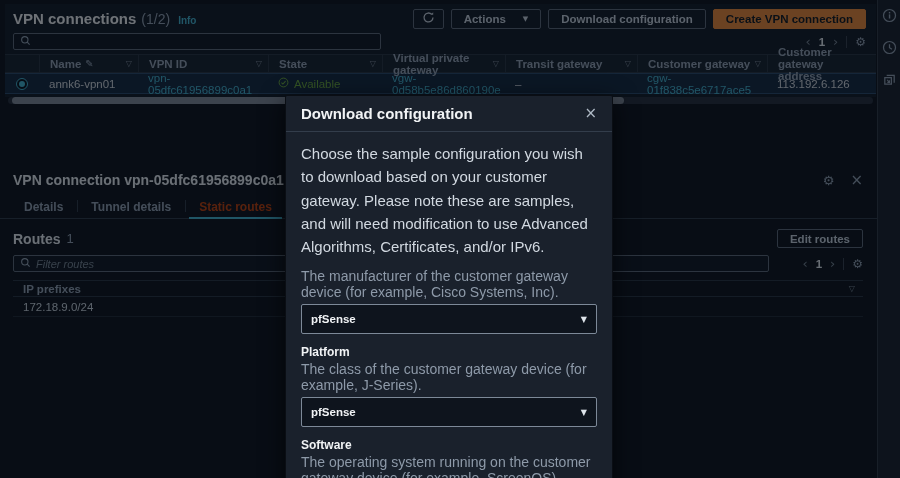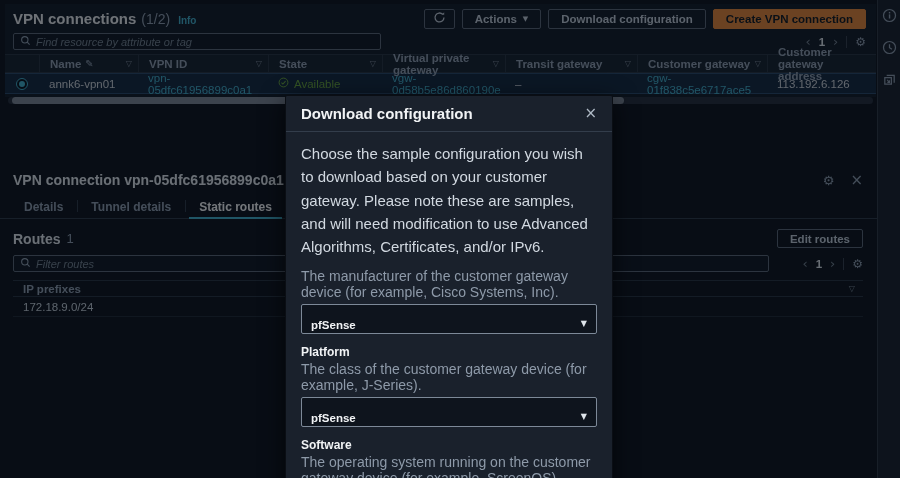--- a/index.html
+++ b/index.html
@@ -29,21 +29,21 @@
   }
   .card-header { display: flex; align-items: center; padding: 5px 10px 2px 8px; height: 26px; }
   .heading { display: flex; align-items: baseline; gap: 5px; }
   .heading h1 { font-size: 15px; font-weight: bold; color: #f1f3f5; }
   .heading .count { font-size: 14px; color: #95a3b4; font-weight: normal; }
   .heading .info-link { font-size: 10px; color: #46b5d1; font-weight: bold; margin-left: 3px; cursor: pointer; }
   .hdr-actions { margin-left: auto; display: flex; gap: 7px; align-items: center; }
   .btn {
     border: 1px solid #5f6b7a; border-radius: 2px; background: transparent;
     color: #c9d3de; font-weight: bold; font-size: 11.5px; height: 20px;
-    padding: 0 12px; display: inline-flex; align-items: center; gap: 6px; cursor: pointer;
+    padding: 0 12px; display: inline-flex; align-items: center; gap: 17px; cursor: pointer;
     font-family: "Liberation Sans", sans-serif;
   }
   .btn .caret { font-size: 7px; color: #c9d3de; }
   .btn-icon { padding: 0 8px; }
   .btn-primary { background: #ec8b3a; border-color: #ec8b3a; color: #141b23; }
 
   .filter-row { display: flex; align-items: center; padding: 2px 10px 0 8px; height: 21px; }
   .search-box {
     flex: 0 0 368px; height: 17px; border: 1px solid #5f6b7a; border-radius: 2px;
     display: flex; align-items: center; padding: 0 6px; gap: 5px; background: #121a24;
@@ -95,21 +95,21 @@
   .panel-icons { margin-left: auto; display: flex; align-items: center; gap: 16px; color: #95a3b4; }
   .panel-icons .gear { font-size: 13px; cursor: pointer; }
   .panel-icons .close { font-size: 15px; cursor: pointer; line-height: 1; }
 
   .tabs { display: flex; border-bottom: 1px solid #323c4a; padding-left: 10px; height: 23px; }
   .tab {
     padding: 0 14px; font-size: 12px; font-weight: bold; color: #95a3b4;
     display: flex; align-items: center; cursor: pointer; position: relative;
   }
   .tab + .tab::before { content: ""; position: absolute; left: 0; top: 4px; bottom: 6px; width: 1px; background: #323c4a; }
-  .tab.active { color: #ffffff; }
+  .tab.active { color: #c2410c; }
   .tab.active::after { content: ""; position: absolute; left: 4px; right: 4px; bottom: -1px; height: 2px; background: #46b5d1; }
 
   .routes { padding: 10px 14px 0 13px; }
   .routes-head { display: flex; align-items: center; }
   .routes-head h3 { font-size: 14px; font-weight: bold; color: #e8edf2; }
   .routes-head .count { font-size: 13px; color: #95a3b4; margin-left: 6px; }
   .routes-head .btn { margin-left: auto; height: 19px; }
   .routes-filter { display: flex; align-items: center; margin-top: 7px; }
   .routes-filter .search-box { flex: 0 0 756px; }
   .routes-tbl { margin-top: 8px; font-size: 11.5px; }
@@ -131,21 +131,21 @@
   .modal-header { display: flex; align-items: center; padding: 9px 15px; border-bottom: 1px solid #333d4b; }
   .modal-header h2 { font-size: 15px; font-weight: bold; color: #f1f3f5; }
   .modal-header .close { margin-left: auto; color: #aeb9c5; font-size: 15px; cursor: pointer; line-height: 1; }
   .modal-body { padding: 10px 15px 4px 15px; }
   .modal-desc { font-size: 15px; line-height: 1.55; color: #d2d9e1; margin-bottom: 10px; }
   .field { margin-bottom: 11px; }
   .field .flabel { font-size: 12px; font-weight: bold; color: #f1f3f5; }
   .field .fdesc { font-size: 14px; color: #8e9aa9; margin: 2px 0 4px 0; }
   .select {
     height: 20px; background: #0e141d; border: 1px solid #7d8998; border-radius: 2px;
-    display: flex; padding: 14px 9px; cursor: pointer;
+    display: flex; align-items: center; padding: 14px 9px; cursor: pointer;
   }
   .select .val { font-size: 11.5px; font-weight: bold; color: #f1f3f5; }
   .select .caret { margin-left: auto; font-size: 8px; color: #dfe5eb; }
 </style>
 </head>
 <body>
 
 <div class="right-rail">
   <span>
     <svg width="15" height="15" viewBox="0 0 16 16">
@@ -191,21 +191,20 @@
       <button class="btn btn-primary">Create VPN connection</button>
     </div>
   </div>
 
   <div class="filter-row">
     <div class="search-box">
       <span><svg width="11" height="11" viewBox="0 0 16 16">
             <circle cx="7" cy="7" r="4.6" fill="none" stroke="#97a5b6" stroke-width="1.6"></circle>
             <path d="M10.5 10.5L14 14" stroke="#97a5b6" stroke-width="1.6"></path>
           </svg></span>
-      <input type="text" placeholder="Find resource by attribute or tag" style="">
     </div>
     <div class="pager">
       <span class="chev uicon">‹</span>
       <span class="pnum">1</span>
       <span class="chev uicon">›</span>
       <span class="vsep"></span>
       <span class="gear uicon">⚙</span>
     </div>
   </div>
 

